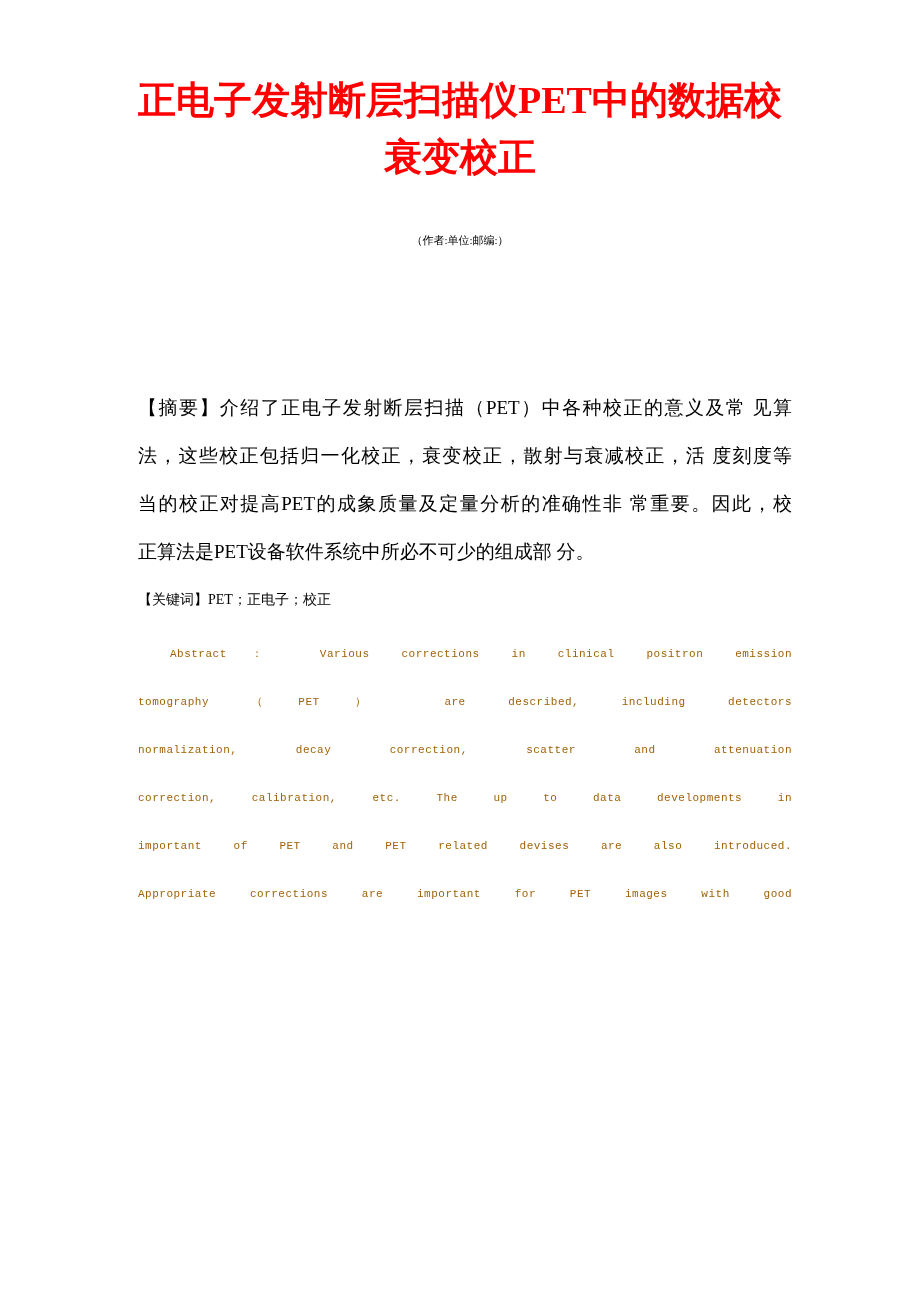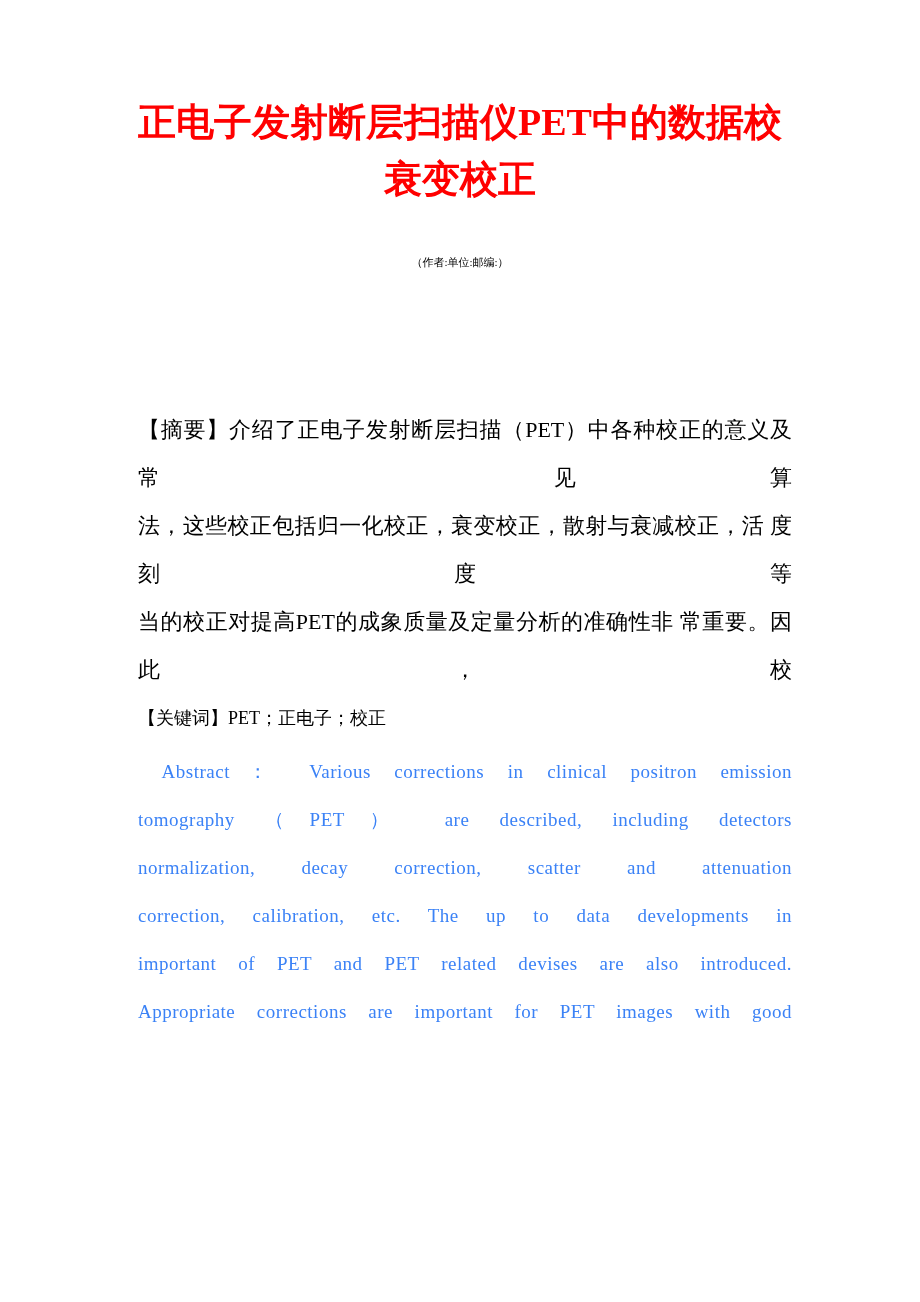--- a/index.html
+++ b/index.html
@@ -11,21 +11,21 @@
     width: 920px;
     height: 1302px;
     font-family: "Liberation Serif", serif;
     color: #000000;
   }
   .page {
     position: relative;
     width: 920px;
     height: 1140px;
     box-sizing: border-box;
-    padding-top: 94px;
+    padding-top: 72px;
     overflow: hidden;
     background: #ffffff;
   }
   .title {
     margin: 0 110px;
     text-align: center;
     font-size: 38px;
     font-weight: bold;
     line-height: 57px;
     color: #ff0000;
@@ -36,70 +36,71 @@
     text-align: center;
     font-size: 11px;
     line-height: 20px;
     color: #000000;
     font-family: "Liberation Serif", serif;
   }
   .content {
     margin: 134px 128px 0 138px; 
   }
   .cjk-line {
-    font-size: 22px;
+    font-size: 19px;
     line-height: 48px;
     font-family: "Liberation Serif", serif;
     text-align: justify;
     text-align-last: justify;
     color: #000000;
   }
   .cjk-line.no-just {
     text-align-last: left;
   }
   .keywords {
-    font-size: 18px;
+    font-size: 14px;
     line-height: 48px;
     font-family: "Liberation Serif", serif;
     text-align: left;
     text-align-last: left;
     color: #000000;
   }
   .en-block {
     margin-top: 6px;
   }
   .en-line {
-    font-family: Liberation Serif, serif;
-    font-size: 19px;
+    font-family: Liberation Mono, monospace;
+    font-size: 11px;
     line-height: 48px;
     letter-spacing: 0.5px;
     text-align: justify;
     text-align-last: justify;
     white-space: pre-wrap;
-    color: #3b82f6;
+    color: #a16207;
   }
 </style>
 </head>
 <body>
 
 <div class="page">
 
   <div class="title" style="color: rgb(255, 0, 0);">
     <div>正电子发射断层扫描仪PET中的数据校</div>
     <div>衰变校正</div>
   </div>
 
   <div class="byline">（作者:单位:邮编:）</div>
 
   <div class="content">
 
     <div>
       <div class="cjk-line">【摘要】介绍了正电子发射断层扫描（PET）中各种校正的意义及常 见算</div>
       <div class="cjk-line">法，这些校正包括归一化校正，衰变校正，散射与衰减校正，活 度刻度等</div>
       <div class="cjk-line">当的校正对提高PET的成象质量及定量分析的准确性非 常重要。因此，校</div>
+      <div class="cjk-line no-just">正算法是PET设备软件系统中所必不可少的组成部 分。</div>
     </div>
 
     <div class="keywords">【关键词】PET；正电子；校正</div>
 
     <div class="en-block">
       <div class="en-line"> Abstract： Various corrections in clinical positron emission</div>
       <div class="en-line">tomography （PET） are described, including detectors</div>
       <div class="en-line">normalization, decay correction, scatter and attenuation</div>
       <div class="en-line">correction, calibration, etc. The up to data developments in</div>
       <div class="en-line">important of PET and PET related devises are also introduced.</div>

